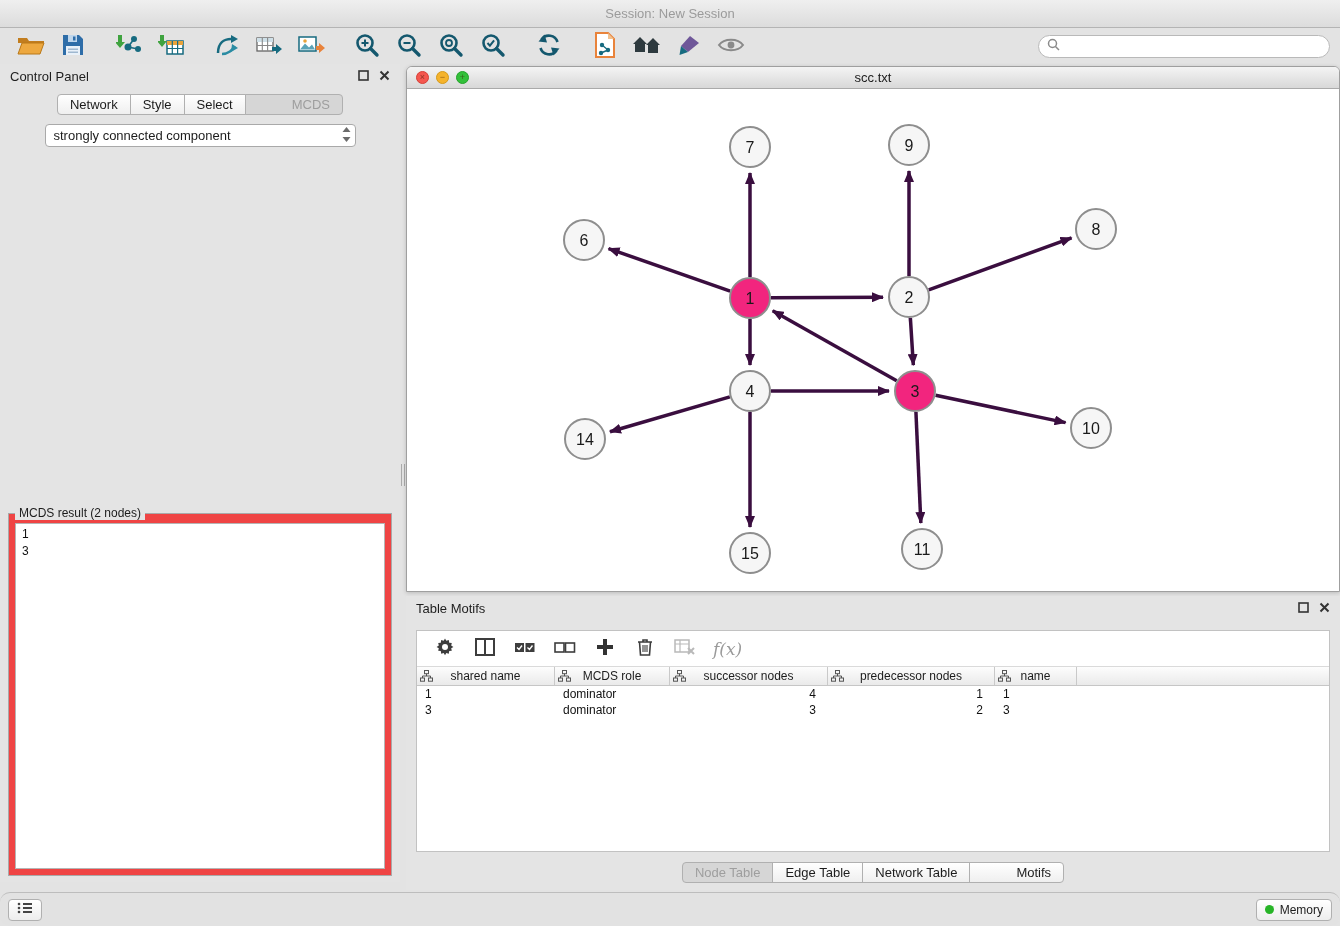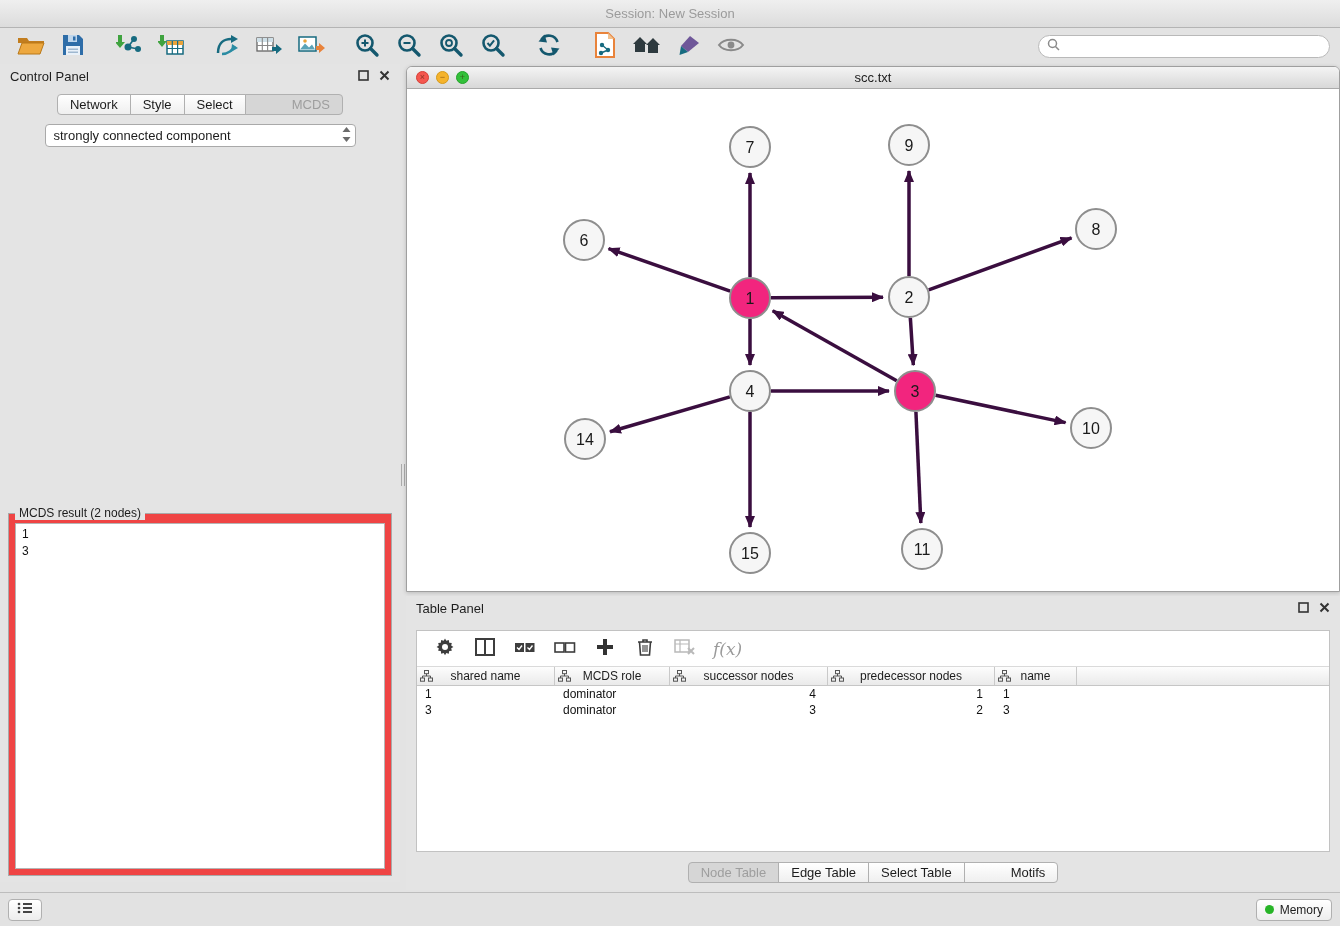--- a/index.html
+++ b/index.html
@@ -75,21 +75,21 @@
   .th { position:relative; display:flex; align-items:center; justify-content:center; border-right:1px solid #c9c9c9; flex:0 0 auto; }
   .th.filler { flex:1 1 auto; border-right:none; }
   .th svg { position:absolute; left:3px; }
   .tr { display:flex; height:16px; font-size:12px; line-height:16px; color:#111; }
   .td { padding:0 8px; white-space:nowrap; flex:0 0 auto; }
   .td.right { text-align:right; padding-right:12px; }
   .tp-tabs-row { position:absolute; left:0; right:0; top:266px; display:flex; justify-content:center; }
 
   
   .statusbar { position:absolute; left:0; top:892px; width:1340px; height:34px; background:#e2e2e2;
-    border-top:1px solid #bdbdbd; display:flex; align-items:center; padding:0 8px; }
+    border-top:1px solid #bdbdbd; display:flex; align-items:center; padding:0 8px;border-radius:10px; }
   .sb-btn { height:22px; border:1px solid #b0b0b0; border-radius:4px; background:linear-gradient(#ffffff,#ededed);
     display:flex; align-items:center; justify-content:center; gap:6px; padding:0 8px; font-size:12px; color:#1c1c1c; cursor:default; }
   .memory-btn { margin-left:auto; }
   .mem-dot { width:9px; height:9px; border-radius:50%; background:#27b427; }
 
   .v-splitter { position:absolute; left:400px; top:64px; width:6px; height:818px; }
   .v-splitter .grip { position:absolute; top:400px; left:1px; width:4px; height:22px;
     border-left:1px solid #aaa; border-right:1px solid #aaa; }
 </style>
 </head>
@@ -389,21 +389,21 @@
       </g>
       <g>
         <circle cx="515" cy="460" r="20" fill="#F6F6F6" stroke="#8E8E8E" stroke-width="2"></circle>
         <text x="515" y="465.5" text-anchor="middle" font-size="16" font-family="&quot;Liberation Sans&quot;, sans-serif" fill="#1A1A1A">11</text>
       </g>
     </svg>
 </div>
 
 <div class="table-panel">
   <div class="panel-header">
-    <span>Table Panel</span>
+    <span>Table Motifs</span>
     <span class="ph-icons">
       <span><svg width="11" height="11">
             <rect x="1" y="1" width="9" height="9" fill="none" stroke="#333" stroke-width="1.6"></rect>
           </svg></span>
       <span><svg width="11" height="11">
             <path d="M1.5 1.5 L9.5 9.5 M9.5 1.5 L1.5 9.5" stroke="#333" stroke-width="2"></path>
           </svg></span>
     </span>
   </div>
 
@@ -531,21 +531,21 @@
           <div class="td right" style="width: 158px;">3</div>
           <div class="td right" style="width: 167px;">2</div>
           <div class="td left" style="width: 82px;">3</div>
         </div>
       </div>
   </div>
 
   <div class="tp-tabs-row seg-tabs" id="tp-tabs" style="margin-top:0;">
       <div class="seg-tab active">Node Table</div>
       <div class="seg-tab">Edge Table</div>
-      <div class="seg-tab">Select Table</div>
+      <div class="seg-tab">Network Table</div>
       <div class="seg-tab">Motifs</div>
     </div>
 </div>
 
 <div class="statusbar">
   <button class="sb-btn">
     <span>
       <svg width="16" height="12">
           <circle cx="2" cy="2" r="1.3" fill="#444"></circle>
           <rect x="6" y="1" width="9" height="2" fill="#444"></rect>

